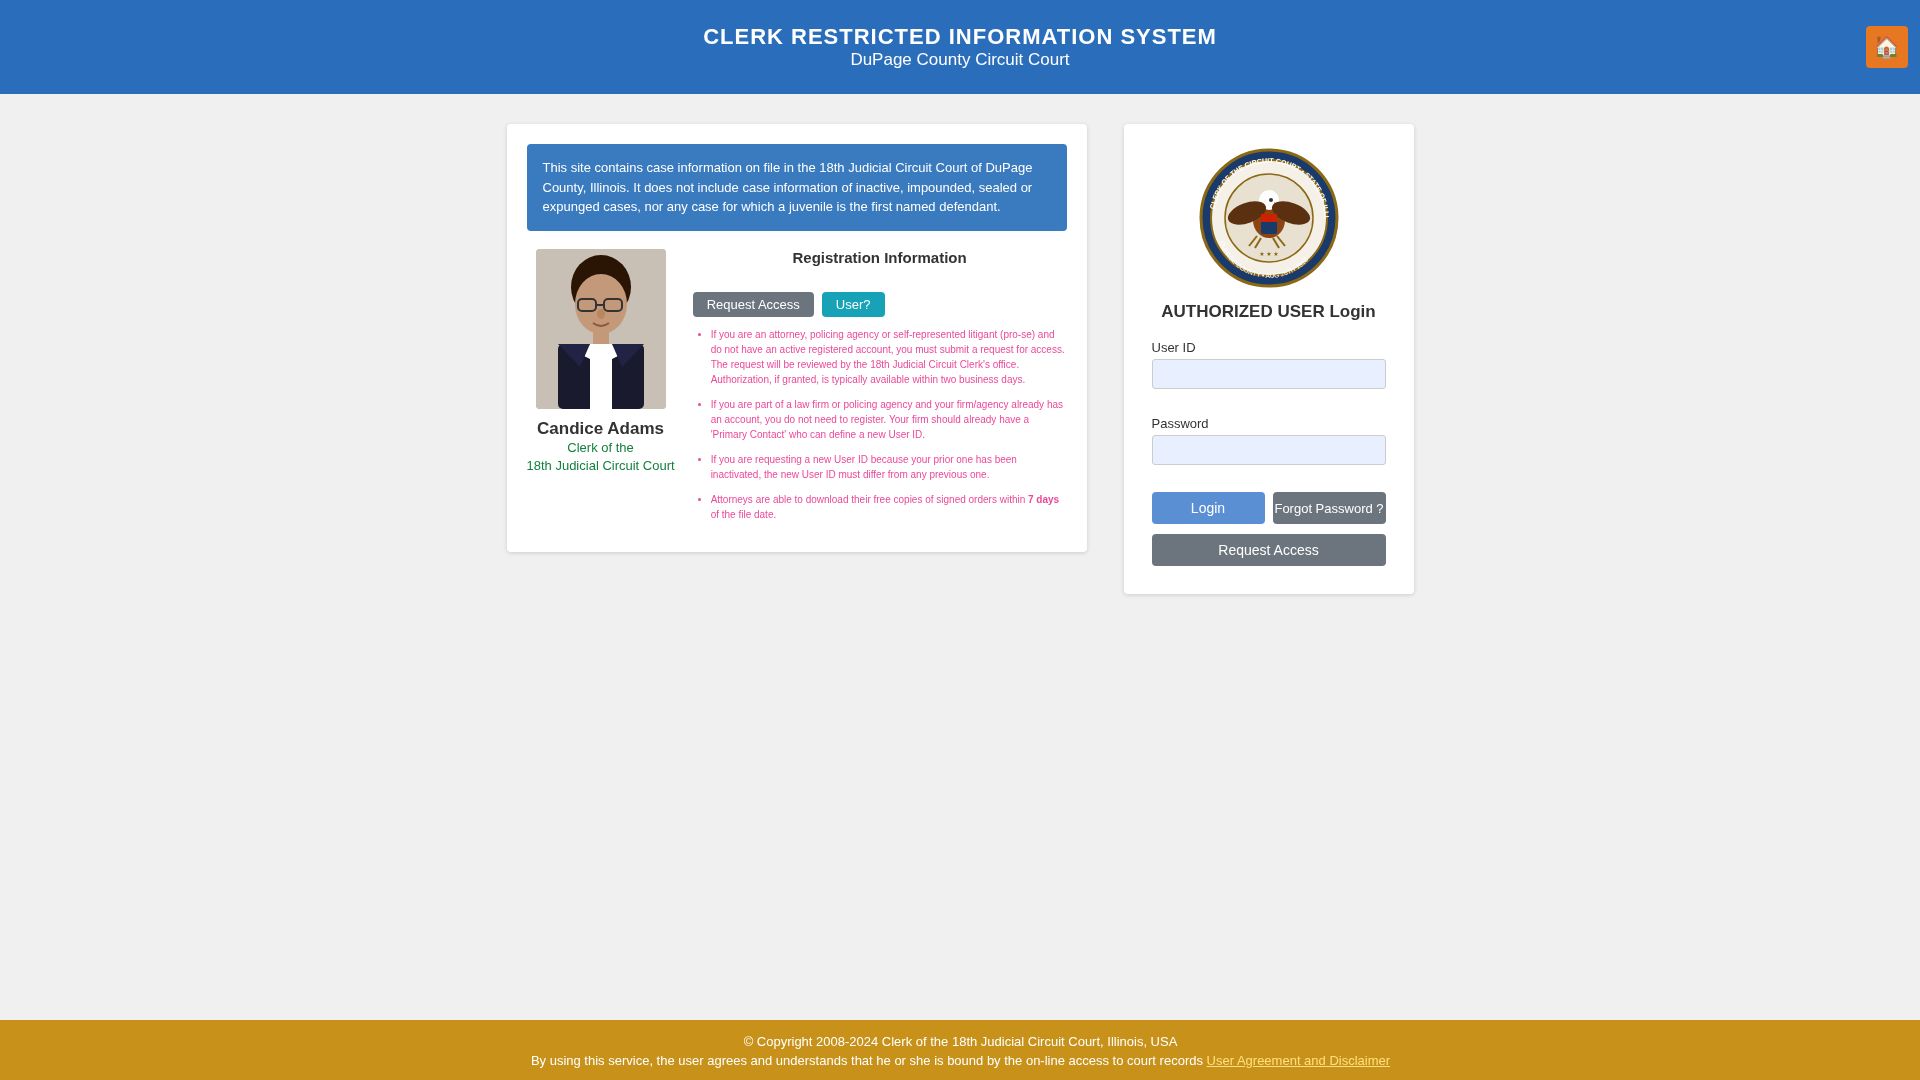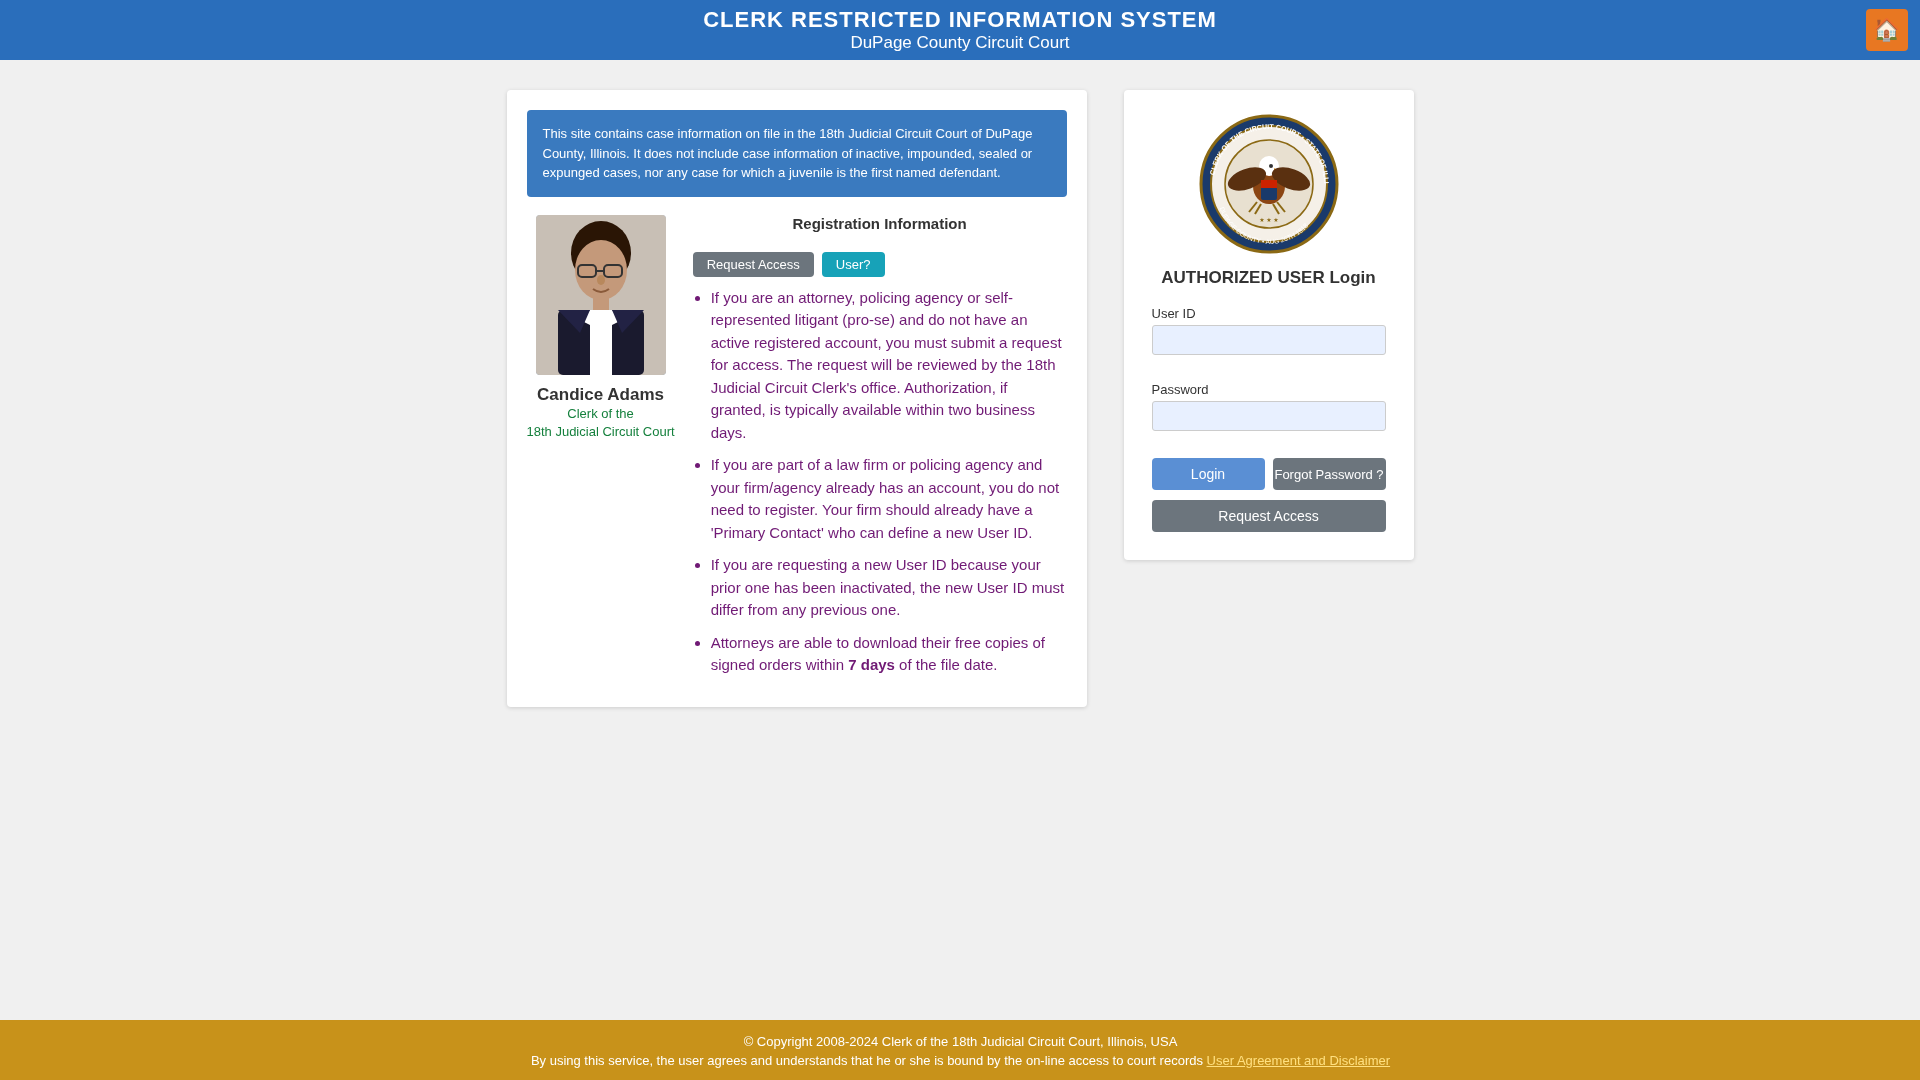--- a/index.html
+++ b/index.html
@@ -9,21 +9,21 @@
       min-height: 1080px;
       display: flex;
       flex-direction: column;
     }
 
     
     .header {
       background: #2a6ebb;
       color: white;
       text-align: center;
-      padding: 7px 0;
+      padding: 24px 0;
       position: relative;
     }
     .header-title {
       font-size: 22px;
       font-weight: bold;
       letter-spacing: 1px;
     }
     .header-subtitle {
       font-size: 17px;
     }
@@ -114,29 +114,29 @@
     }
 
     .registration-info {
       flex: 1;
     }
     .registration-title {
       font-size: 15px;
       font-weight: bold;
       color: #333;
       text-align: center;
-      margin-bottom: 20px;
+      margin-bottom: 26px;
     }
     .registration-info ul {
       list-style: disc;
       padding-left: 18px;
     }
     .registration-info ul li {
-      font-size: 15px;
-      color: #701a75;
+      font-size: 10px;
+      color: #ec4899;
       margin-bottom: 10px;
       line-height: 1.5;
     }
     .btn-row {
       display: flex;
       gap: 8px;
       margin-bottom: 10px;
     }
     .btn-request {
       background: #6c757d;

